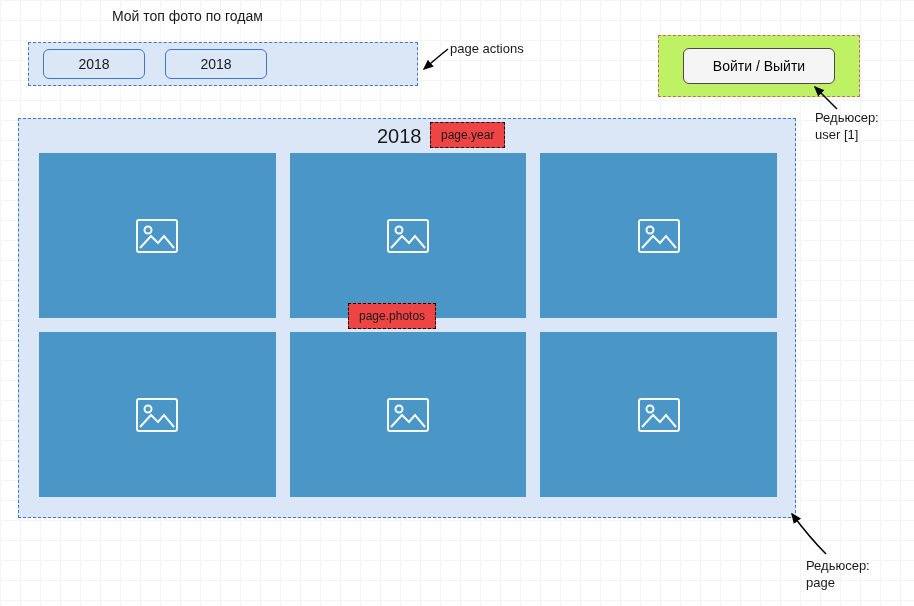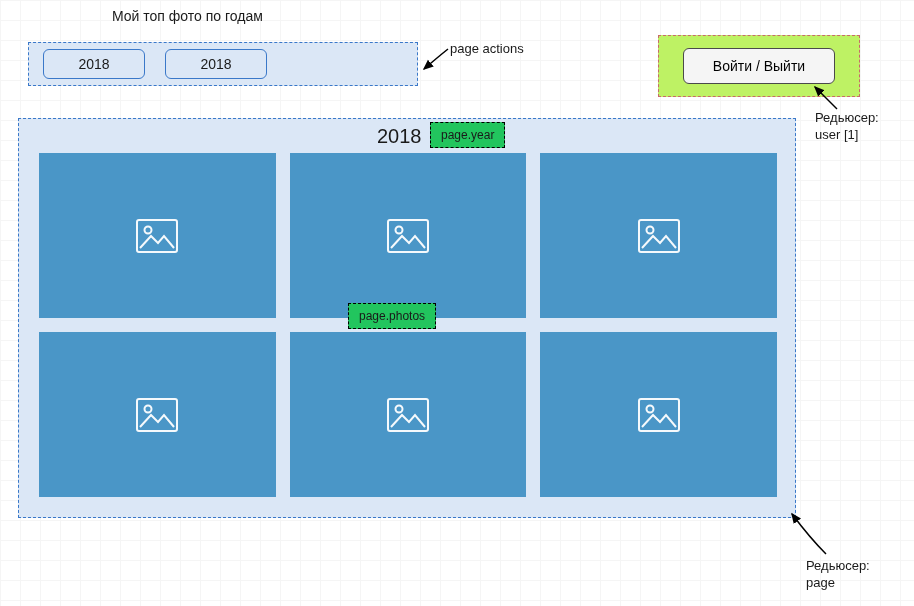--- a/index.html
+++ b/index.html
@@ -120,21 +120,21 @@
     height: 165px;
     display: flex;
     align-items: center;
     justify-content: center;
   }
   .photo svg { opacity: 0.95; }
 
   
   .tag-box {
     position: absolute;
-    background: #22c55e;
+    background: #ef4444;
     border: 1.5px dashed #000;
     font-size: 12px;
     padding: 5px 10px;
     color: #1a1a1a;
     z-index: 3;
   }
   .tag-pageyear { top: 122px; left: 430px; }
   .tag-photos   { top: 303px; left: 348px; }
 
   

